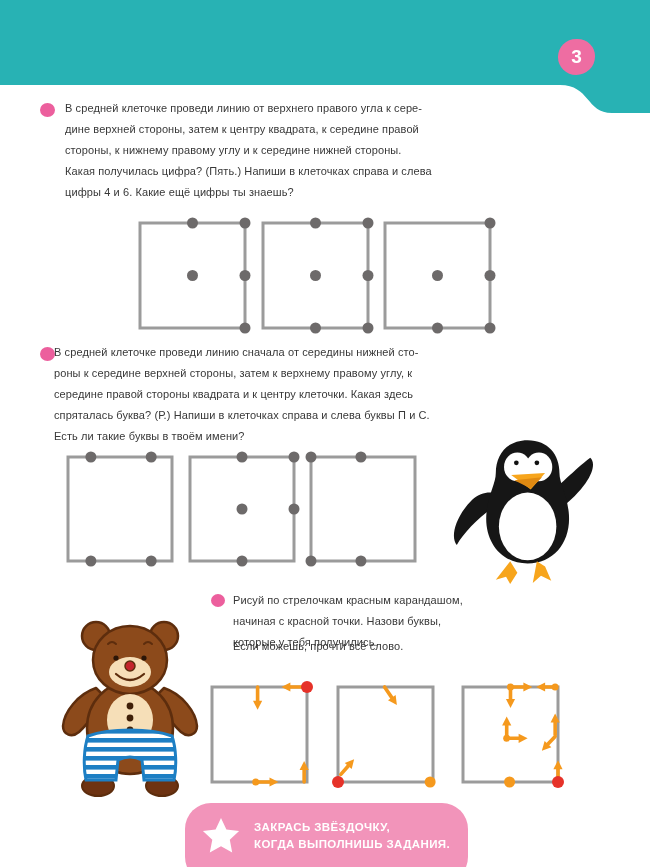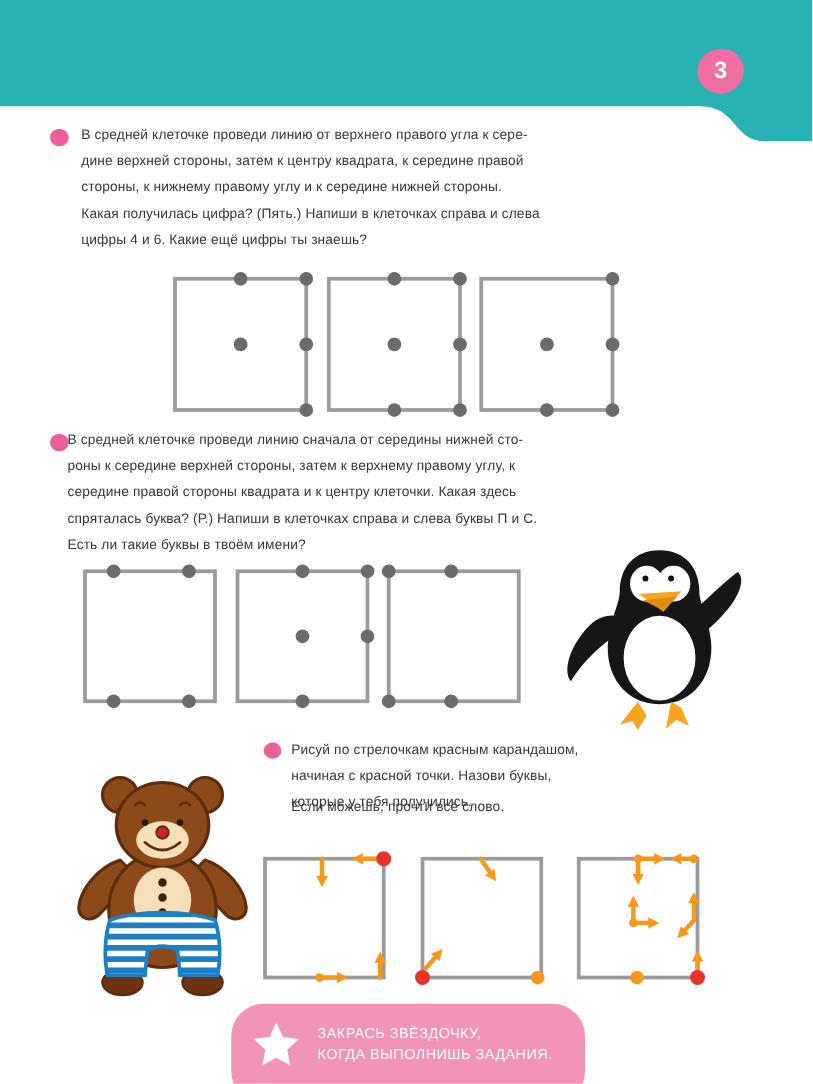--- a/index.html
+++ b/index.html
@@ -16,21 +16,21 @@
   .page-num{
     width:37px;height:36px;border-radius:50% 48% 52% 50%;
     color:#fff;font-weight:bold;font-size:19px;
     display:flex;align-items:center;justify-content:center;
   }
   .banner{
     border-radius:26px;display:flex;align-items:flex-start;
     padding:13px 16px 20px 16px;box-sizing:border-box;
   }
   .banner-text{
-    color:#fff;font-weight:normal;font-size:11.5px;line-height:16.5px;
+    color:#fff;font-weight:bold;font-size:11.5px;line-height:16.5px;
     white-space:pre-line;letter-spacing:0.4px;margin-left:13px;margin-top:3px;
   }
 </style>
 </head>
 <body>
 
 <svg class="abs" style="left:0;top:0;" width="650" height="116" viewBox="0 0 650 116">
   <path id="teal-band-path" d="M0,0 H650 V113 H612 C586,113 590,85 560,85 H0 Z" fill="#28b2b4"></path>
 </svg>
 

